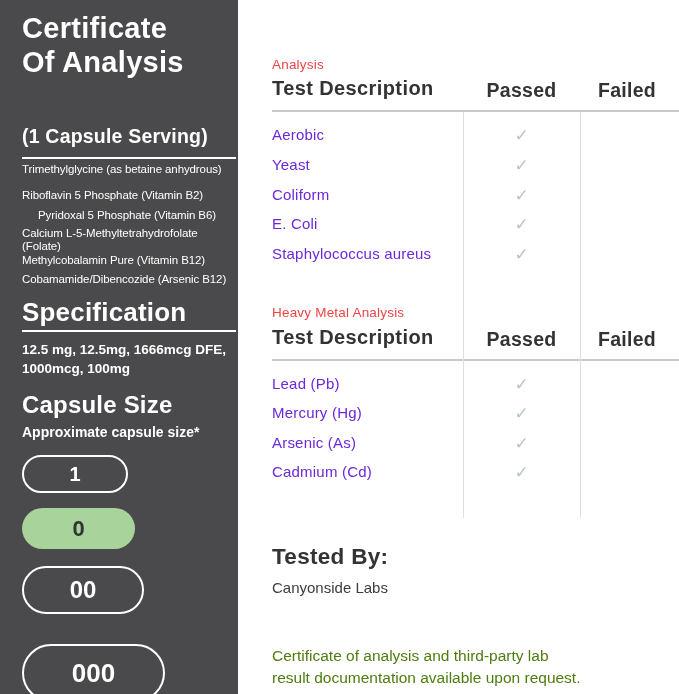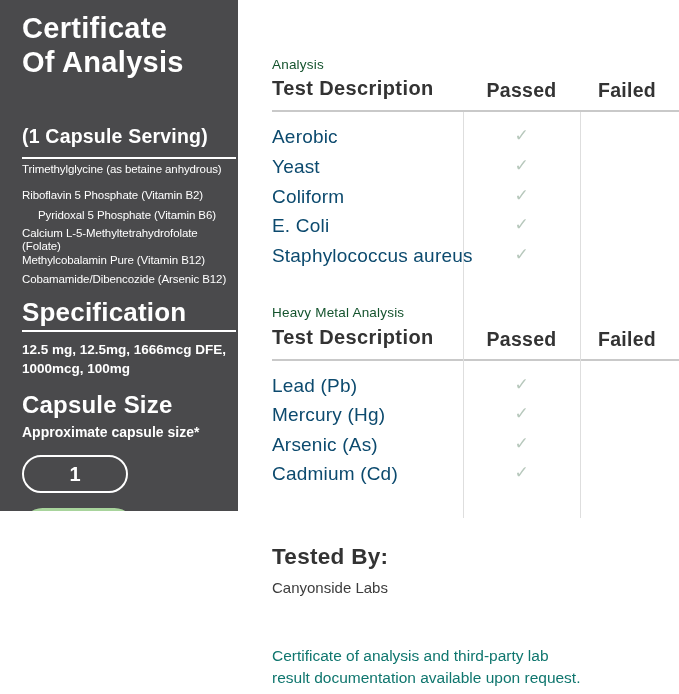--- a/index.html
+++ b/index.html
@@ -1,21 +1,21 @@
 <!DOCTYPE html>
 <html><head>
 <meta charset="utf-8">
 <style>
   * { margin:0; padding:0; box-sizing:border-box; }
   html,body { width:679px; height:694px; background:#fff; }
   body { font-family:"Liberation Sans", sans-serif; }
   .page { position:relative; width:679px; height:694px; background:#ffffff; overflow:hidden; }
 
   
-  .sidebar { position:absolute; left:0; top:0; width:238px; height:511px;
+  .sidebar { position:absolute; left:0; top:0; width:238px; height:694px;
              background:#4a4a4c; color:#ffffff; overflow:hidden; }
   .sidebar > * { position:absolute; left:22px; }
 
   .coa-title { top:11px; font-size:29px; font-weight:700; line-height:34px;
                letter-spacing:0.3px; white-space:pre; }
   .ing-heading { top:96px;  font-size:21px; font-weight:700; letter-spacing:0.2px; }
   .ing-sub     { top:125px; font-size:19.5px; font-weight:700; letter-spacing:0.2px; }
   .rule { left:22px; width:214px; height:2px; background:#ffffff; position:absolute; }
   .rule-1 { top:157px; } .rule-2 { top:330px; }
 
@@ -37,52 +37,52 @@
   .pill-1   { top:455px; width:106px; height:38px; font-size:20px; }
   .pill-0   { top:508px; width:113px; height:41px; font-size:22px;
               background:#a8d49c; border:none; color:#333333; font-weight:600; }
   .pill-00  { top:566px; width:122px; height:48px; font-size:24px; }
   .pill-000 { top:628px; width:143px; height:58px; font-size:26px;margin-top:16px; }
 
   
   .content { position:absolute; left:238px; top:0; width:441px; height:694px; }
   .content .abs { position:absolute; }
 
-  .section-label { left:34px; font-size:13.5px; color:#14532d; letter-spacing:0.2px; }
+  .section-label { left:34px; font-size:13.5px; color:#ef4444; letter-spacing:0.2px; }
   .label-analysis { top:57px; }
   .label-heavy    { top:305px; }
 
   .th-test { left:34px; font-size:20px; font-weight:600; color:#333333; letter-spacing:0.4px; }
   .th-test-1 { top:77px; } .th-test-2 { top:326px; }
   .th-pass { left:225px; width:117px; text-align:center; font-size:19.5px; font-weight:600;
              color:#333333; letter-spacing:0.3px; }
   .th-fail { left:344px; width:90px;  text-align:center; font-size:19.5px; font-weight:600;
              color:#333333; letter-spacing:0.3px; }
   .th-pass-1, .th-fail-1 { top:79px; } .th-pass-2, .th-fail-2 { top:328px; }
 
   .hrule { left:34px; width:407px; height:2px; background:#c9c9c9; }
   .hrule-1 { top:110px; } .hrule-2 { top:359px; }
   .vline { top:112px; width:1px; height:406px; background:#dedede; }
   .vline-a { left:225px; } .vline-b { left:342px; }
 
-  .row-name { left:34px; font-size:19px; color:#0c4a6e; letter-spacing:0.2px; }
+  .row-name { left:34px; font-size:15px; color:#6d28d9; letter-spacing:0.2px; }
   .chk { left:225px; width:117px; text-align:center; font-size:17px; font-weight:700;
          color:#b7c8bc; font-family:"DejaVu Sans", sans-serif; }
   .r1-0 { top:126px; } .r1-1 { top:156px; } .r1-2 { top:186px; }
   .r1-3 { top:215px; } .r1-4 { top:245px; }
   .c1-0 { top:125px; } .c1-1 { top:155px; } .c1-2 { top:185px; }
   .c1-3 { top:214px; } .c1-4 { top:244px; }
   .r2-0 { top:375px; } .r2-1 { top:404px; } .r2-2 { top:434px; } .r2-3 { top:463px; }
   .c2-0 { top:374px; } .c2-1 { top:403px; } .c2-2 { top:433px; } .c2-3 { top:462px; }
 
   .tested-heading { left:34px; top:544px; font-size:22.5px; font-weight:600;
                     color:#333333; letter-spacing:0.3px; }
   .tested-value   { left:34px; top:579px; font-size:15px; color:#3d3d3d; }
   .footer-note    { left:34px; top:645px; font-size:15.5px; line-height:22px;
-                    color:#0f766e; white-space:pre; }
+                    color:#4d7c0f; white-space:pre; }
 </style>
 </head>
 <body>
 
 <div class="page">
 
   <aside class="sidebar">
     <h1 class="coa-title">Certificate
 Of Analysis</h1>
 

